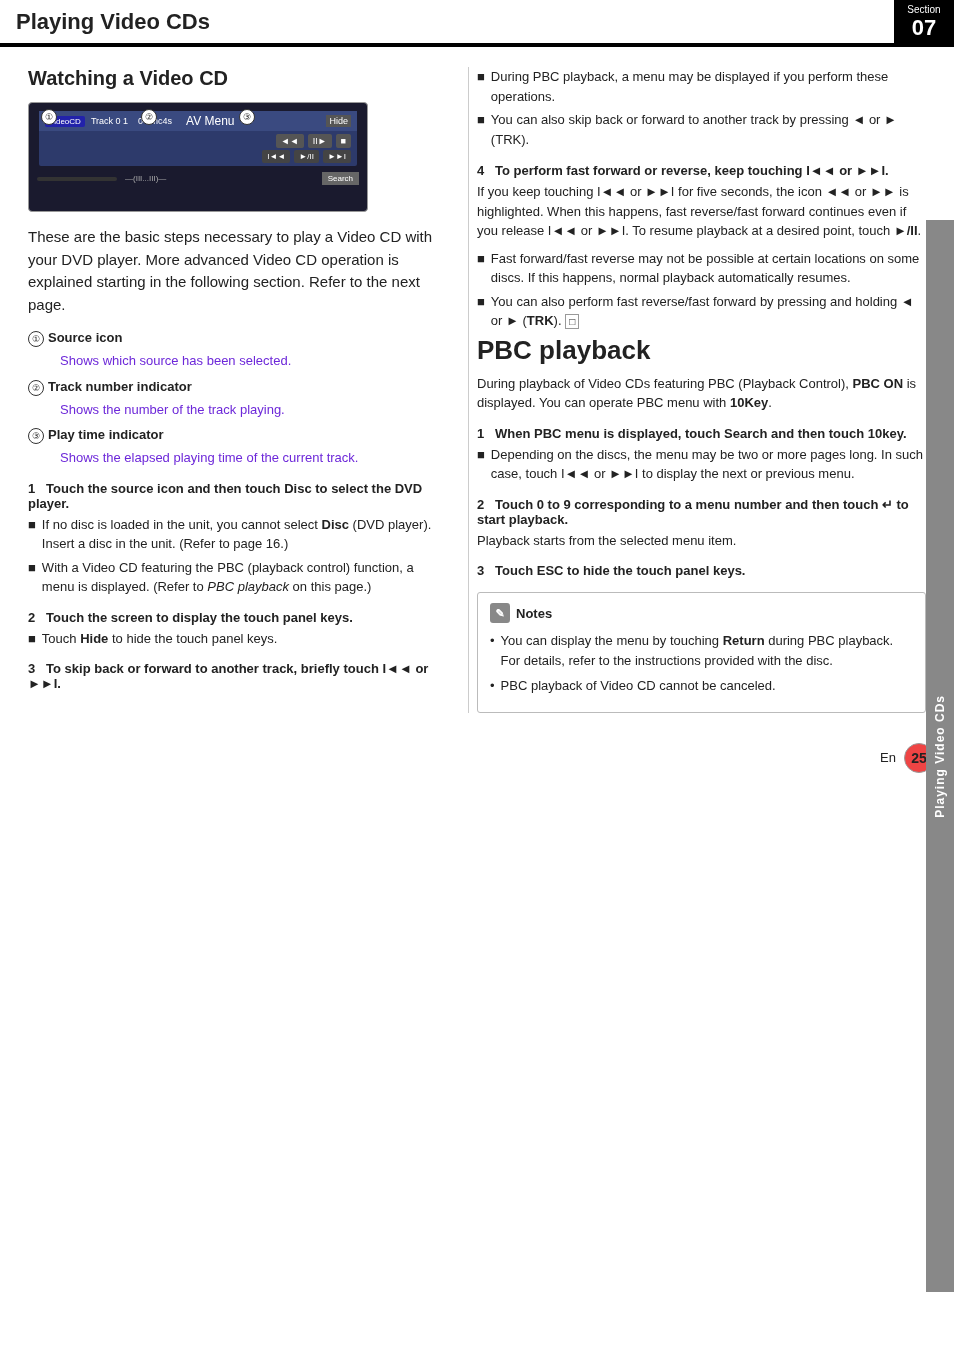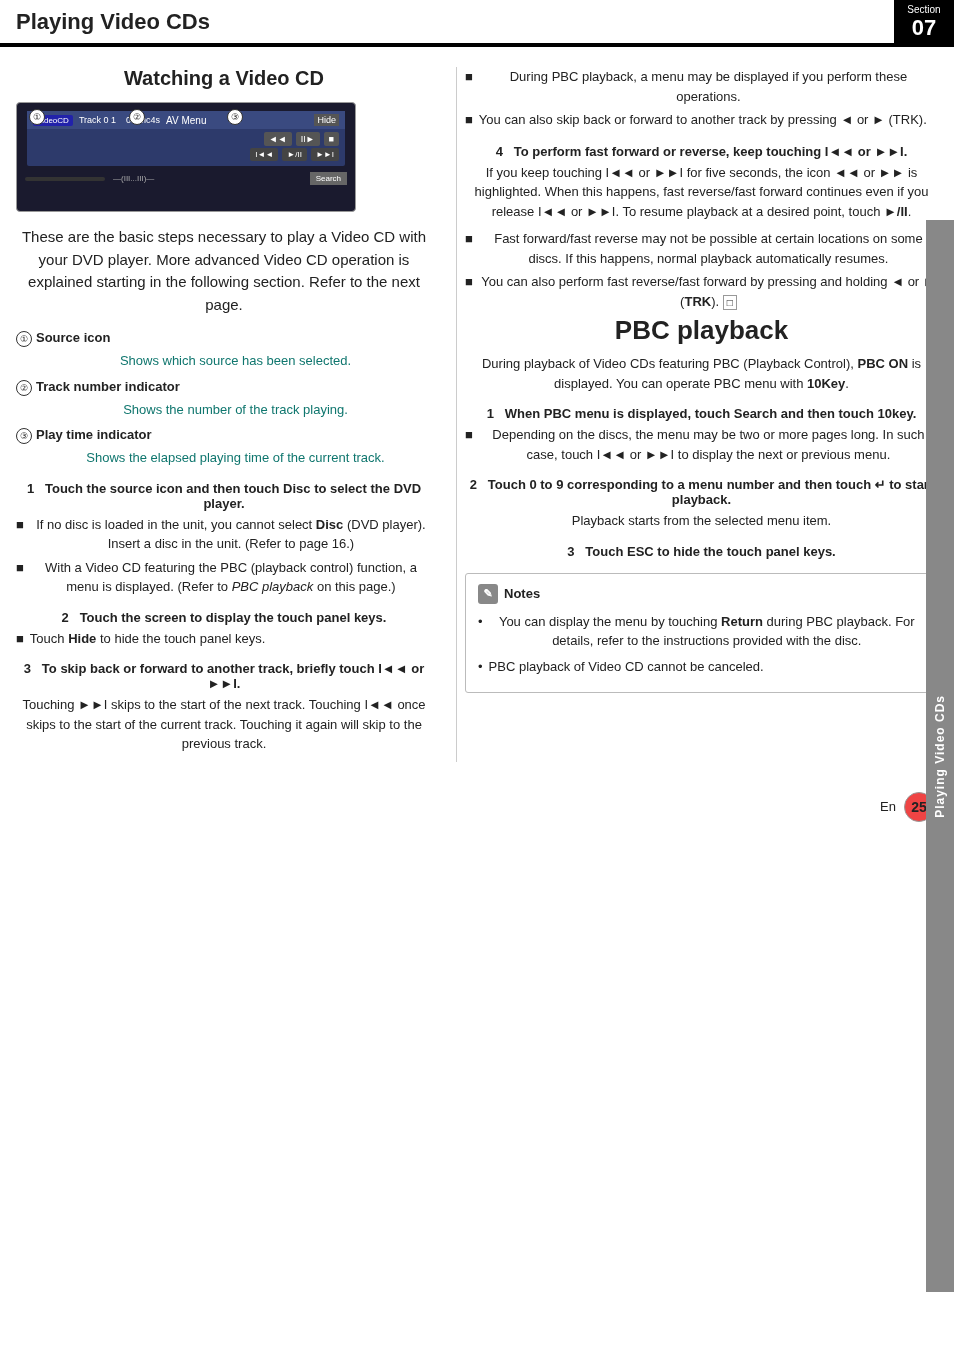--- a/index.html
+++ b/index.html
@@ -51,22 +51,21 @@
     .header-section-num {
       font-size: 22px;
       font-weight: bold;
       color: #fff;
     }
 
     
     .page-body {
       display: flex;
       gap: 0;
-      padding: 0 16px;
-      text-align: center;
+      padding: 0 28px;
     }
     .left-col {
       width: 440px;
       padding-right: 24px;
     }
     .right-col {
       flex: 1;
       padding-left: 8px;
       border-left: 1px solid #ccc;
     }
@@ -221,25 +220,25 @@
       align-items: center;
       justify-content: center;
       flex-shrink: 0;
       margin-top: 1px;
     }
     .item-label-text {
       font-weight: bold;
       font-size: 13px;
     }
     .item-desc {
-      margin-left: 23px;
+      margin-left: 32px;
       font-size: 13px;
       line-height: 1.5;
       margin-bottom: 8px;
-      color: #0f766e;
+      color: #6d28d9;
     }
 
     
     .step-header {
       font-weight: bold;
       font-size: 13px;
       margin-bottom: 4px;
       margin-top: 13px;
     }
     .step-body {
@@ -352,21 +351,21 @@
 
   <div class="left-col">
     <div class="section-title">Watching a Video CD</div>
 
     <div class="device-image" style="position:relative;">
       <div class="device-screen">
         <div class="device-top-bar">
           <span class="source-tag">VideoCD</span>
           <span class="track-tag">Track 0 1</span>
           <span class="time-tag">0 1mc4s</span>
-          <span style="font-size:10px;">AV Menu</span>
+          <span style="font-size:12px;margin-left:8px;">AV Menu</span>
           <span class="hide-tag">Hide</span>
         </div>
         <div style="display:flex; flex-direction:column; padding:3px 6px; gap:2px;">
           <div style="display:flex; justify-content:flex-end; gap:4px;">
             <span class="device-btn">◄◄</span>
             <span class="device-btn">II►</span>
             <span class="device-btn">■</span>
           </div>
           <div style="display:flex; justify-content:flex-end; gap:4px;">
             <span class="device-ctrl-btn">I◄◄</span>
@@ -422,23 +421,20 @@
       2&nbsp;&nbsp;&nbsp;Touch the screen to display the touch panel keys.
     </div>
     <div class="bullet-item">
       <span class="bullet-sym">■</span>
       <span>Touch <b>Hide</b> to hide the touch panel keys.</span>
     </div>
 
     <div class="step-header">
       3&nbsp;&nbsp;&nbsp;To skip back or forward to another track, briefly touch <b>I◄◄ or ►►I</b>.
     </div>
-    <div class="step-body">
-      Touching ►►I skips to the start of the next track. Touching I◄◄ once skips to the start of the current track. Touching it again will skip to the previous track.
-    </div>
   </div>
 
   <div class="right-col">
 
     <div class="bullet-item">
       <span class="bullet-sym">■</span>
       <span>During PBC playback, a menu may be displayed if you perform these operations.</span>
     </div>
     <div class="bullet-item">
       <span class="bullet-sym">■</span>

